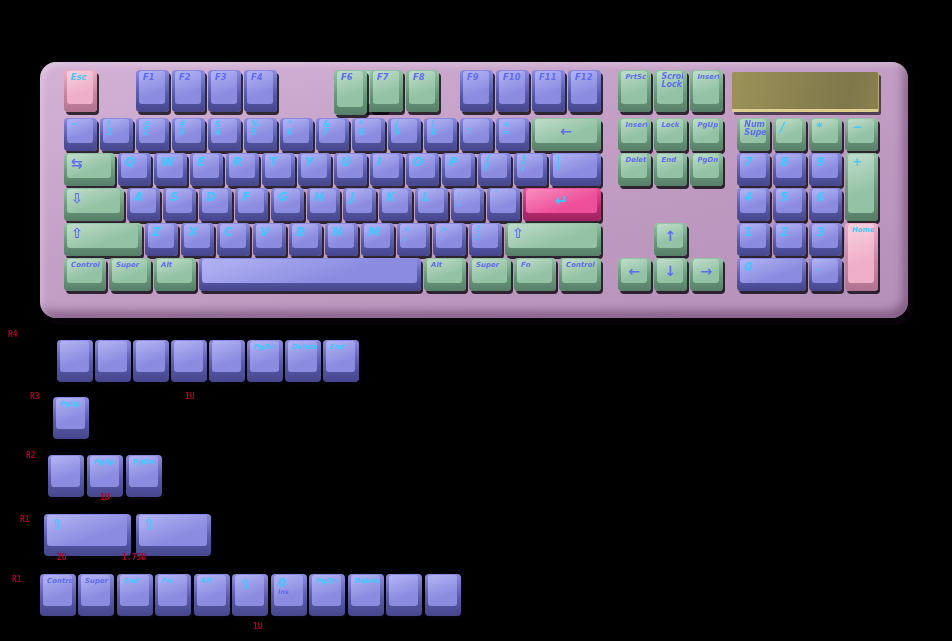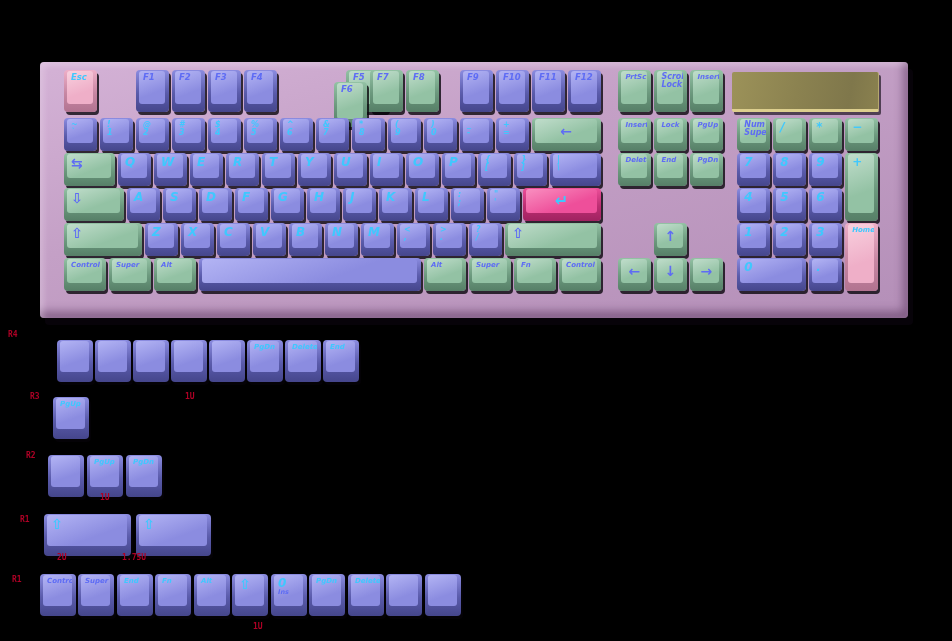--- a/index.html
+++ b/index.html
@@ -1,18 +1,18 @@
 <!DOCTYPE html>
 <html><head>
 <meta charset="utf-8">
 <style>
   html,body{margin:0;padding:0;background:#000;width:952px;height:641px;overflow:hidden;
     font-family:"DejaVu Sans",sans-serif;}
   #stage{position:relative;width:952px;height:641px;background:#000;}
-  #kb-case{position:absolute;left:40px;top:62px;width:868px;height:256px;border-radius:4px;
+  #kb-case{position:absolute;left:40px;top:62px;width:868px;height:256px;border-radius:16px;
     background:linear-gradient(165deg,#d4b2d6 0%,#c4a0c6 40%,#b48fb8 100%);
     box-shadow:inset 3px 3px 6px rgba(255,240,255,.35), inset -5px -7px 9px rgba(70,35,75,.45),
       5px 7px 0 rgba(8,3,10,.9);}
   .key{position:absolute;border-radius:4px;box-shadow:2px 3px 0 rgba(5,2,8,.78);}
   .cap{position:absolute;left:3px;right:4px;top:1px;bottom:8px;border-radius:3px;
     font-style:italic;display:flex;align-items:flex-start;justify-content:flex-start;
     padding:2px 1px 0 4px;overflow:hidden;}
   .key.big .cap{bottom:10px;}
   .al-c .cap{align-items:center;justify-content:center;padding:0;}
   .legend{white-space:pre-line;font-weight:bold;letter-spacing:0;}
@@ -59,21 +59,21 @@
       <div class="key sz-sm" style="left: 204px; top: 8px; width: 33px; height: 42px; background: linear-gradient(rgb(139, 140, 224) 0%, rgb(90, 91, 171) 55%, rgb(69, 70, 140) 100%);">
         <div class="cap" style="background: linear-gradient(160deg, rgb(179, 180, 244) 0%, rgb(139, 140, 224) 65%);">
           <span class="legend" style="color: rgb(94, 108, 244);">F4</span>
         </div>
       </div>
       <div class="key sz-sm" style="left: 270px; top: 8px; width: 42px; height: 42px; background: linear-gradient(rgb(147, 194, 164) 0%, rgb(107, 152, 125) 55%, rgb(86, 127, 103) 100%); margin-left: 36px;">
         <div class="cap" style="background: linear-gradient(160deg, rgb(192, 221, 203) 0%, rgb(147, 194, 164) 65%);">
           <span class="legend" style="color: rgb(94, 108, 244);">F5</span>
         </div>
       </div>
-      <div class="key sz-sm" style="left: 294px; top: 8px; width: 33px; height: 45px; background: linear-gradient(rgb(147, 194, 164) 0%, rgb(107, 152, 125) 55%, rgb(86, 127, 103) 100%); margin-top: 12px;">
+      <div class="key sz-sm" style="left: 294px; top: 8px; width: 33px; height: 45px; background: linear-gradient(rgb(147, 194, 164) 0%, rgb(107, 152, 125) 55%, rgb(86, 127, 103) 100%);">
         <div class="cap" style="background: linear-gradient(160deg, rgb(192, 221, 203) 0%, rgb(147, 194, 164) 65%);">
           <span class="legend" style="color: rgb(94, 108, 244);">F6</span>
         </div>
       </div>
       <div class="key sz-sm" style="left: 330px; top: 8px; width: 33px; height: 42px; background: linear-gradient(rgb(147, 194, 164) 0%, rgb(107, 152, 125) 55%, rgb(86, 127, 103) 100%);">
         <div class="cap" style="background: linear-gradient(160deg, rgb(192, 221, 203) 0%, rgb(147, 194, 164) 65%);">
           <span class="legend" style="color: rgb(94, 108, 244);">F7</span>
         </div>
       </div>
       <div class="key sz-sm" style="left: 366px; top: 8px; width: 33px; height: 42px; background: linear-gradient(rgb(147, 194, 164) 0%, rgb(107, 152, 125) 55%, rgb(86, 127, 103) 100%);">

